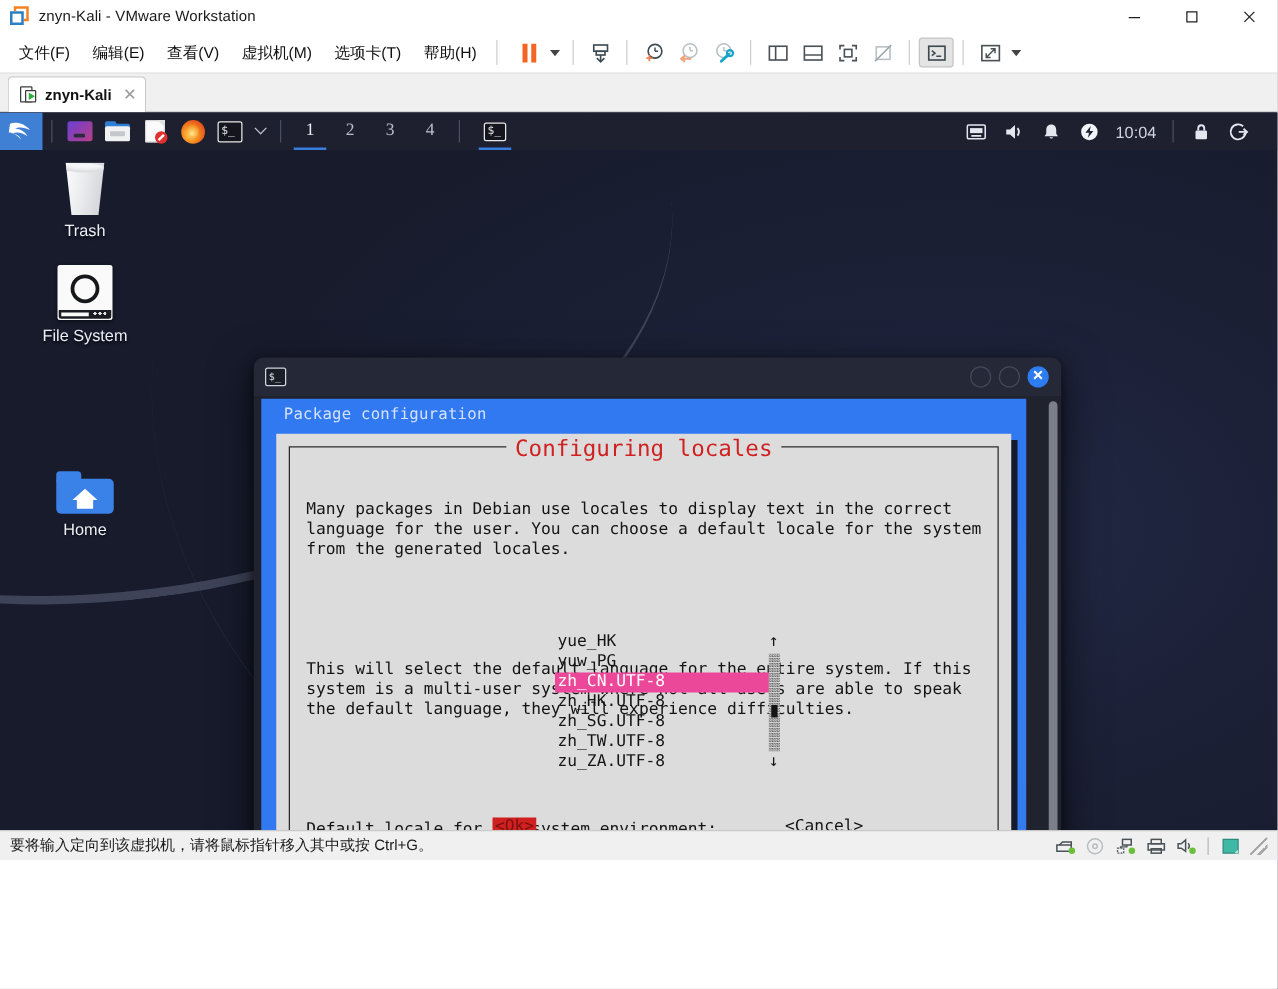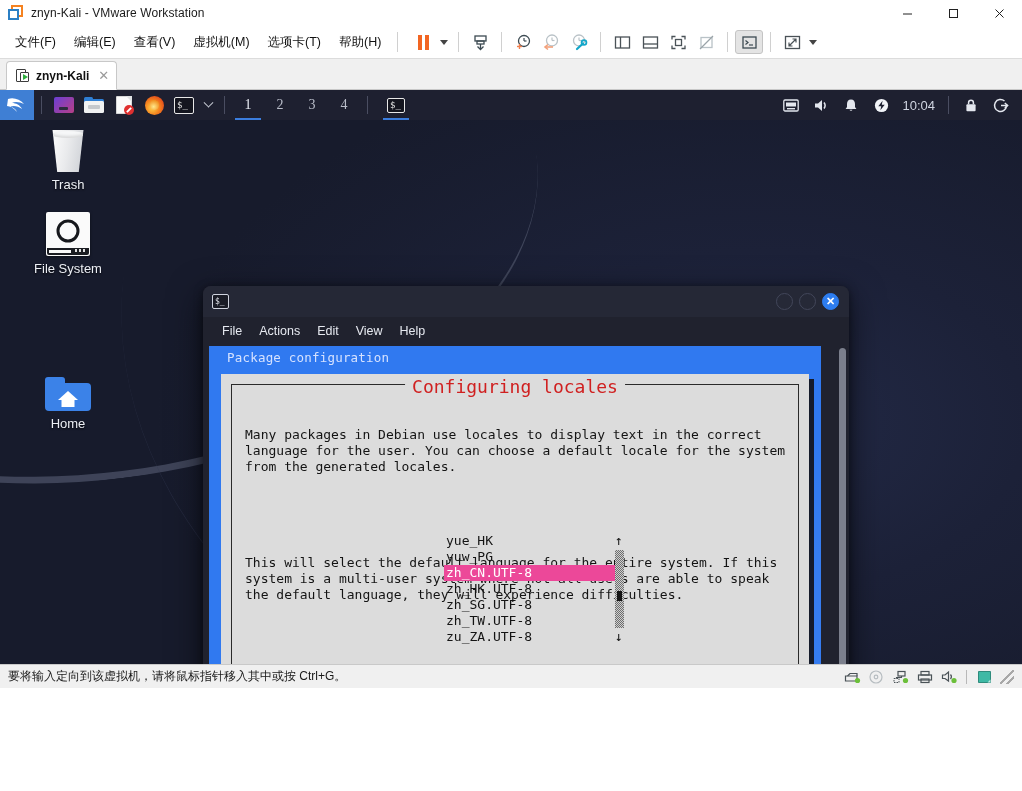--- a/index.html
+++ b/index.html
@@ -251,21 +251,21 @@
   }
   .ktaskbtn {
     height: 22px; margin-left: 6px; padding: 0 6px;
     display: flex; align-items: center; position: relative; border-radius: 2px;
   }
   .ktaskbtn .k-term { width: 18px; height: 15px; }
   .ktaskbtn::after {
     content:''; position:absolute; left: 2px; right: 2px; bottom: -4px; height: 2.5px; background: #3b7ddd;
   }
   .kpanel-right {
-    margin-left: auto; display: flex; align-items: center; padding-right: 6px; gap: 0px;
+    margin-left: auto; display: flex; align-items: center; padding-right: 16px; gap: 0px;
   }
   .ktray {
     width: 30px; height: 30px; display: flex; align-items: center; justify-content: center;
     color: #e4e7ee;
   }
   .kclock {
     font-size: 13px; color: #cfd4e0; padding: 0 6px; font-family: "Liberation Sans", sans-serif;
   }
 
   
@@ -791,27 +791,20 @@
         <div class="tt-icon">
             <span>$_</span>
           </div>
         <div class="tt-btns">
           <div class="tt-btn"></div>
           <div class="tt-btn"></div>
           <div class="tt-btn close">✕</div>
         </div>
       </div>
 
-      <div class="term-menubar">
-        <div class="tm-item">File</div>
-        <div class="tm-item">Actions</div>
-        <div class="tm-item">Edit</div>
-        <div class="tm-item">View</div>
-        <div class="tm-item">Help</div>
-      </div>
 
       <div class="term-body">
         <div class="term-scrollbar">
           <div class="thumb"></div>
         </div>
 
         <div class="dlg-blue">
           <div class="wp-tint"></div>
 
           <div class="kali-wm">KALI LINUX</div>

